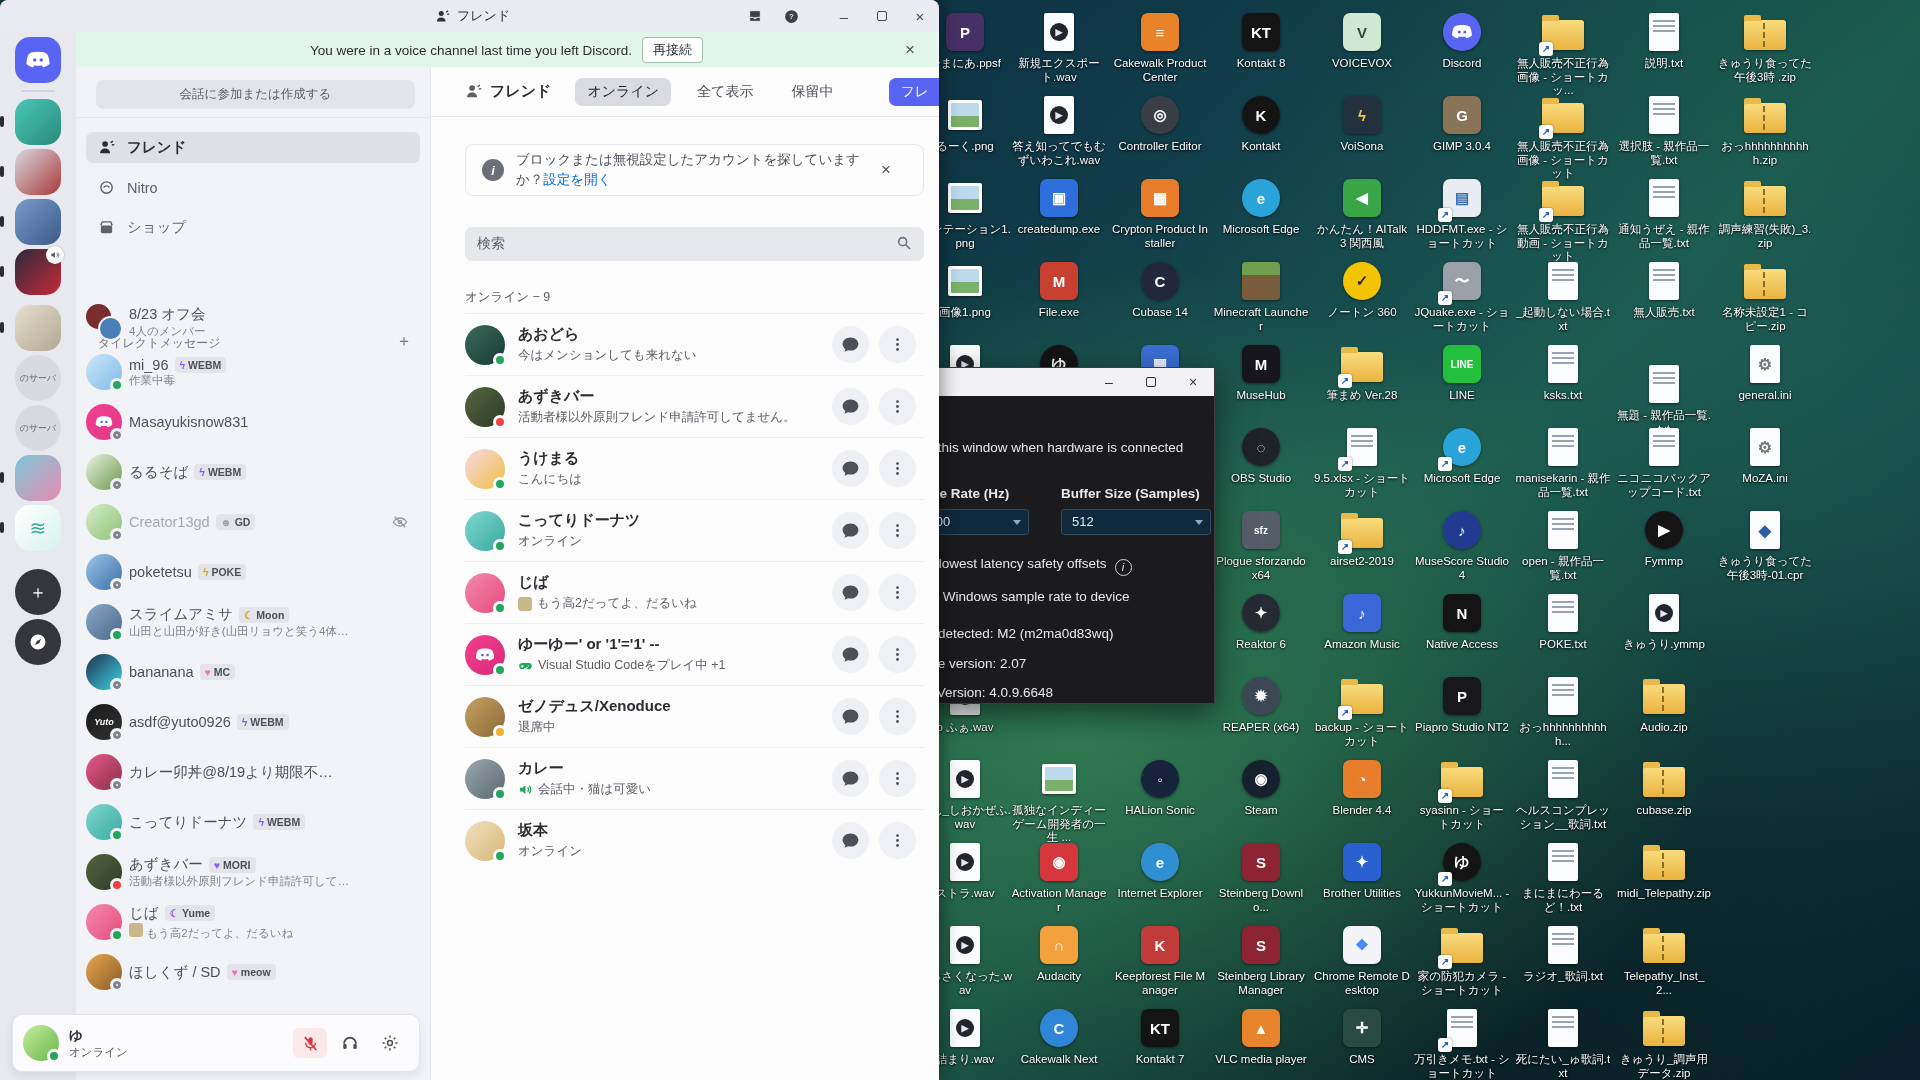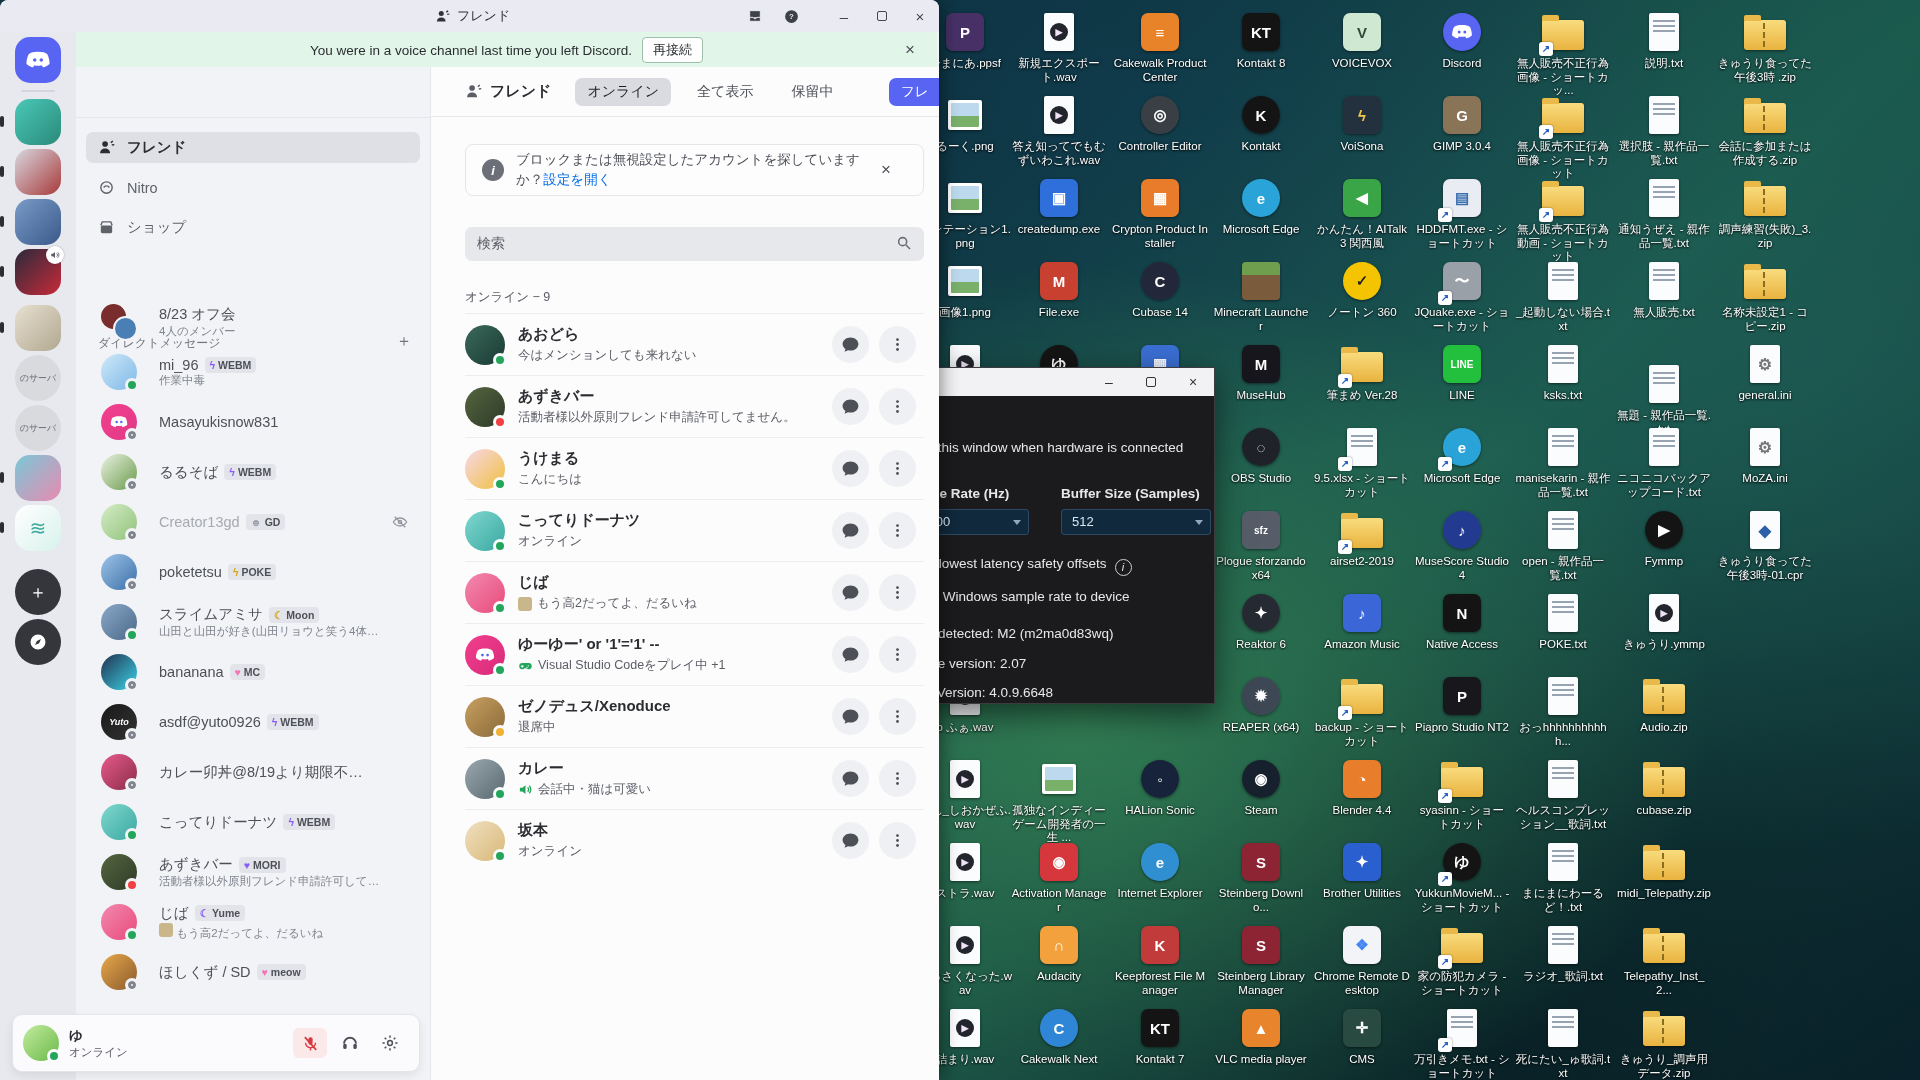--- a/index.html
+++ b/index.html
@@ -66,21 +66,21 @@
 
   
   #sidebar { position:absolute; left:76px; top:67px; width:355px; bottom:0; background:#f2f3f6; border-right:1px solid #e4e6eb; }
   #sb-search { position:absolute; left:20px; right:15px; top:13px; height:29px; background:#e2e4e9; border-radius:7px; display:flex; align-items:center; justify-content:center; font-size:12.5px; color:#5c5e66; }
   #sidebar .hr { position:absolute; left:0; right:0; top:50px; height:1px; background:#e4e6eb; }
   .nav-item { position:absolute; left:10px; right:10px; height:31px; border-radius:7px; display:flex; align-items:center; gap:12px; padding-left:12px; font-size:14.5px; color:#5f6269; }
   .nav-item.sel { background:#dee0e6; color:#2b2d31; font-weight:bold; }
   .nav-item svg { flex:none; }
   #dm-header { position:absolute; left:22px; top:268px; font-size:12px; color:#72757d; }
   #dm-plus { position:absolute; right:18px; top:264px; font-size:16px; color:#72757d; }
-  .dm-item { position:absolute; left:17px; right:8px; height:46px; border-radius:7px; display:flex; align-items:center; padding-left:8px; gap:22px; }
+  .dm-item { position:absolute; left:2px; right:8px; height:46px; border-radius:7px; display:flex; align-items:center; padding-left:8px; gap:7px; }
   .dm-item .texts { overflow:hidden; flex:1; }
   .dm-name { display:flex; align-items:center; gap:6px; font-size:14.5px; color:#4e5058; white-space:nowrap; }
   .dm-name .nm { overflow:hidden; text-overflow:ellipsis; max-width:205px; }
   .dm-sub { font-size:11.5px; color:#80848e; white-space:nowrap; overflow:hidden; text-overflow:ellipsis; max-width:230px; }
   .dm-item.dim .dm-name, .dm-item.dim .dm-sub { color:#a6a9b0; }
   .eye { position:absolute; right:14px; top:15px; color:#9699a1; }
 
   
   .av { position:relative; flex:none; border-radius:50%; }
   .av .face { position:absolute; inset:0; border-radius:50%; overflow:hidden; display:flex; align-items:center; justify-content:center; color:#fff; font-weight:bold; }
@@ -808,21 +808,21 @@
       <div class="dicon" style="left: 1717px; top: 10px;">
         <div class="ic">
           <div class="f-folder f-zip"></div>
         </div>
         <div class="lbl">きゅうり食ってた午後3時 .zip</div>
       </div>
       <div class="dicon" style="left: 1717px; top: 93px;">
         <div class="ic">
           <div class="f-folder f-zip"></div>
         </div>
-        <div class="lbl">会話に参加または作成する.zip</div>
+        <div class="lbl">おっhhhhhhhhhhh.zip</div>
       </div>
       <div class="dicon" style="left: 1717px; top: 176px;">
         <div class="ic">
           <div class="f-folder f-zip"></div>
         </div>
         <div class="lbl">調声練習(失敗)_3.zip</div>
       </div>
       <div class="dicon" style="left: 1717px; top: 259px;">
         <div class="ic">
           <div class="f-folder f-zip"></div>
@@ -983,20 +983,21 @@
         <div class="srv">
           <div class="tile" style="background:#34363c; border-radius:50%; color:#fff; font-size:18px;">
             <svg width="18" height="18" viewBox="0 0 24 24" fill="#fff">
               <path d="M12 2a10 10 0 1 0 0 20 10 10 0 0 0 0-20zm4 6l-2.5 5.5L8 16l2.5-5.5L16 8z"></path>
             </svg>
           </div>
         </div>
       </div>
 
     <div id="sidebar">
+      <div id="sb-search">会話に参加または作成する</div>
       <div class="hr"></div>
       <div id="nav-items">
           <div class="nav-item sel" style="top: 65px;">
             <svg width="17" height="17" viewBox="0 0 24 24" fill="currentColor">
               <circle cx="10" cy="7" r="4"></circle>
               <path d="M3 20c0-4 3-6.5 7-6.5s7 2.5 7 6.5z"></path>
               <path d="M18 5l3-2M19.5 8.5L23 8" stroke="currentColor" stroke-width="2" fill="none"></path>
             </svg>
             <span>フレンド</span>
           </div>

